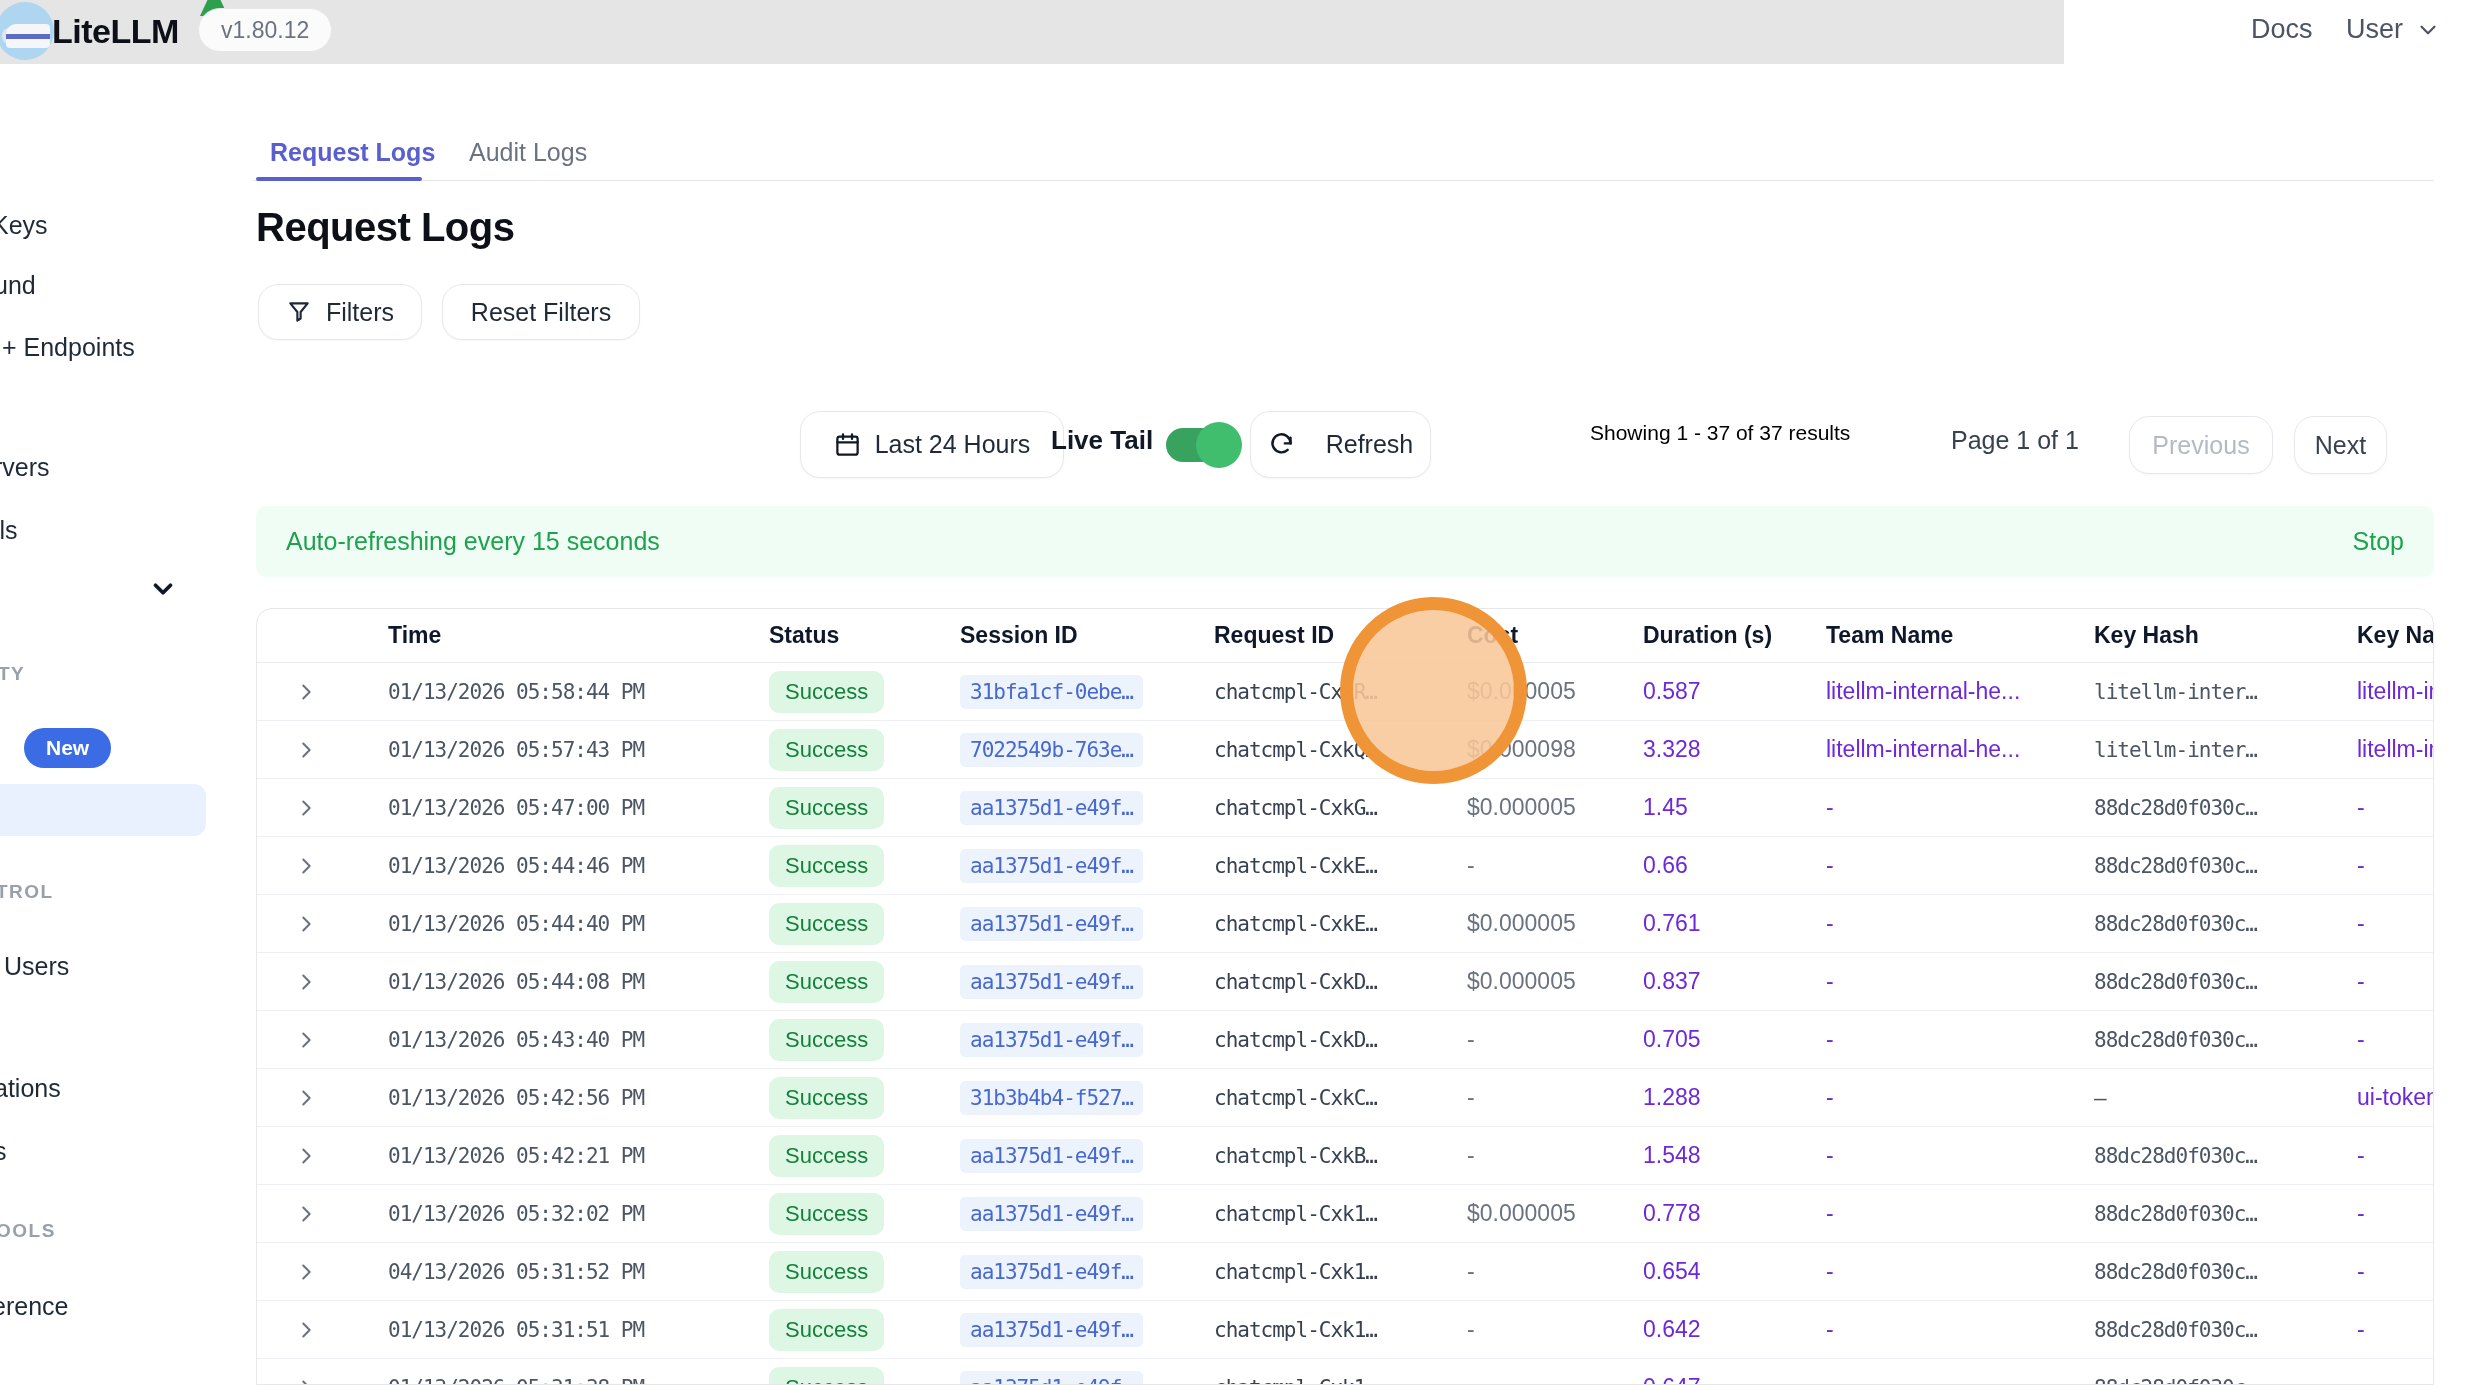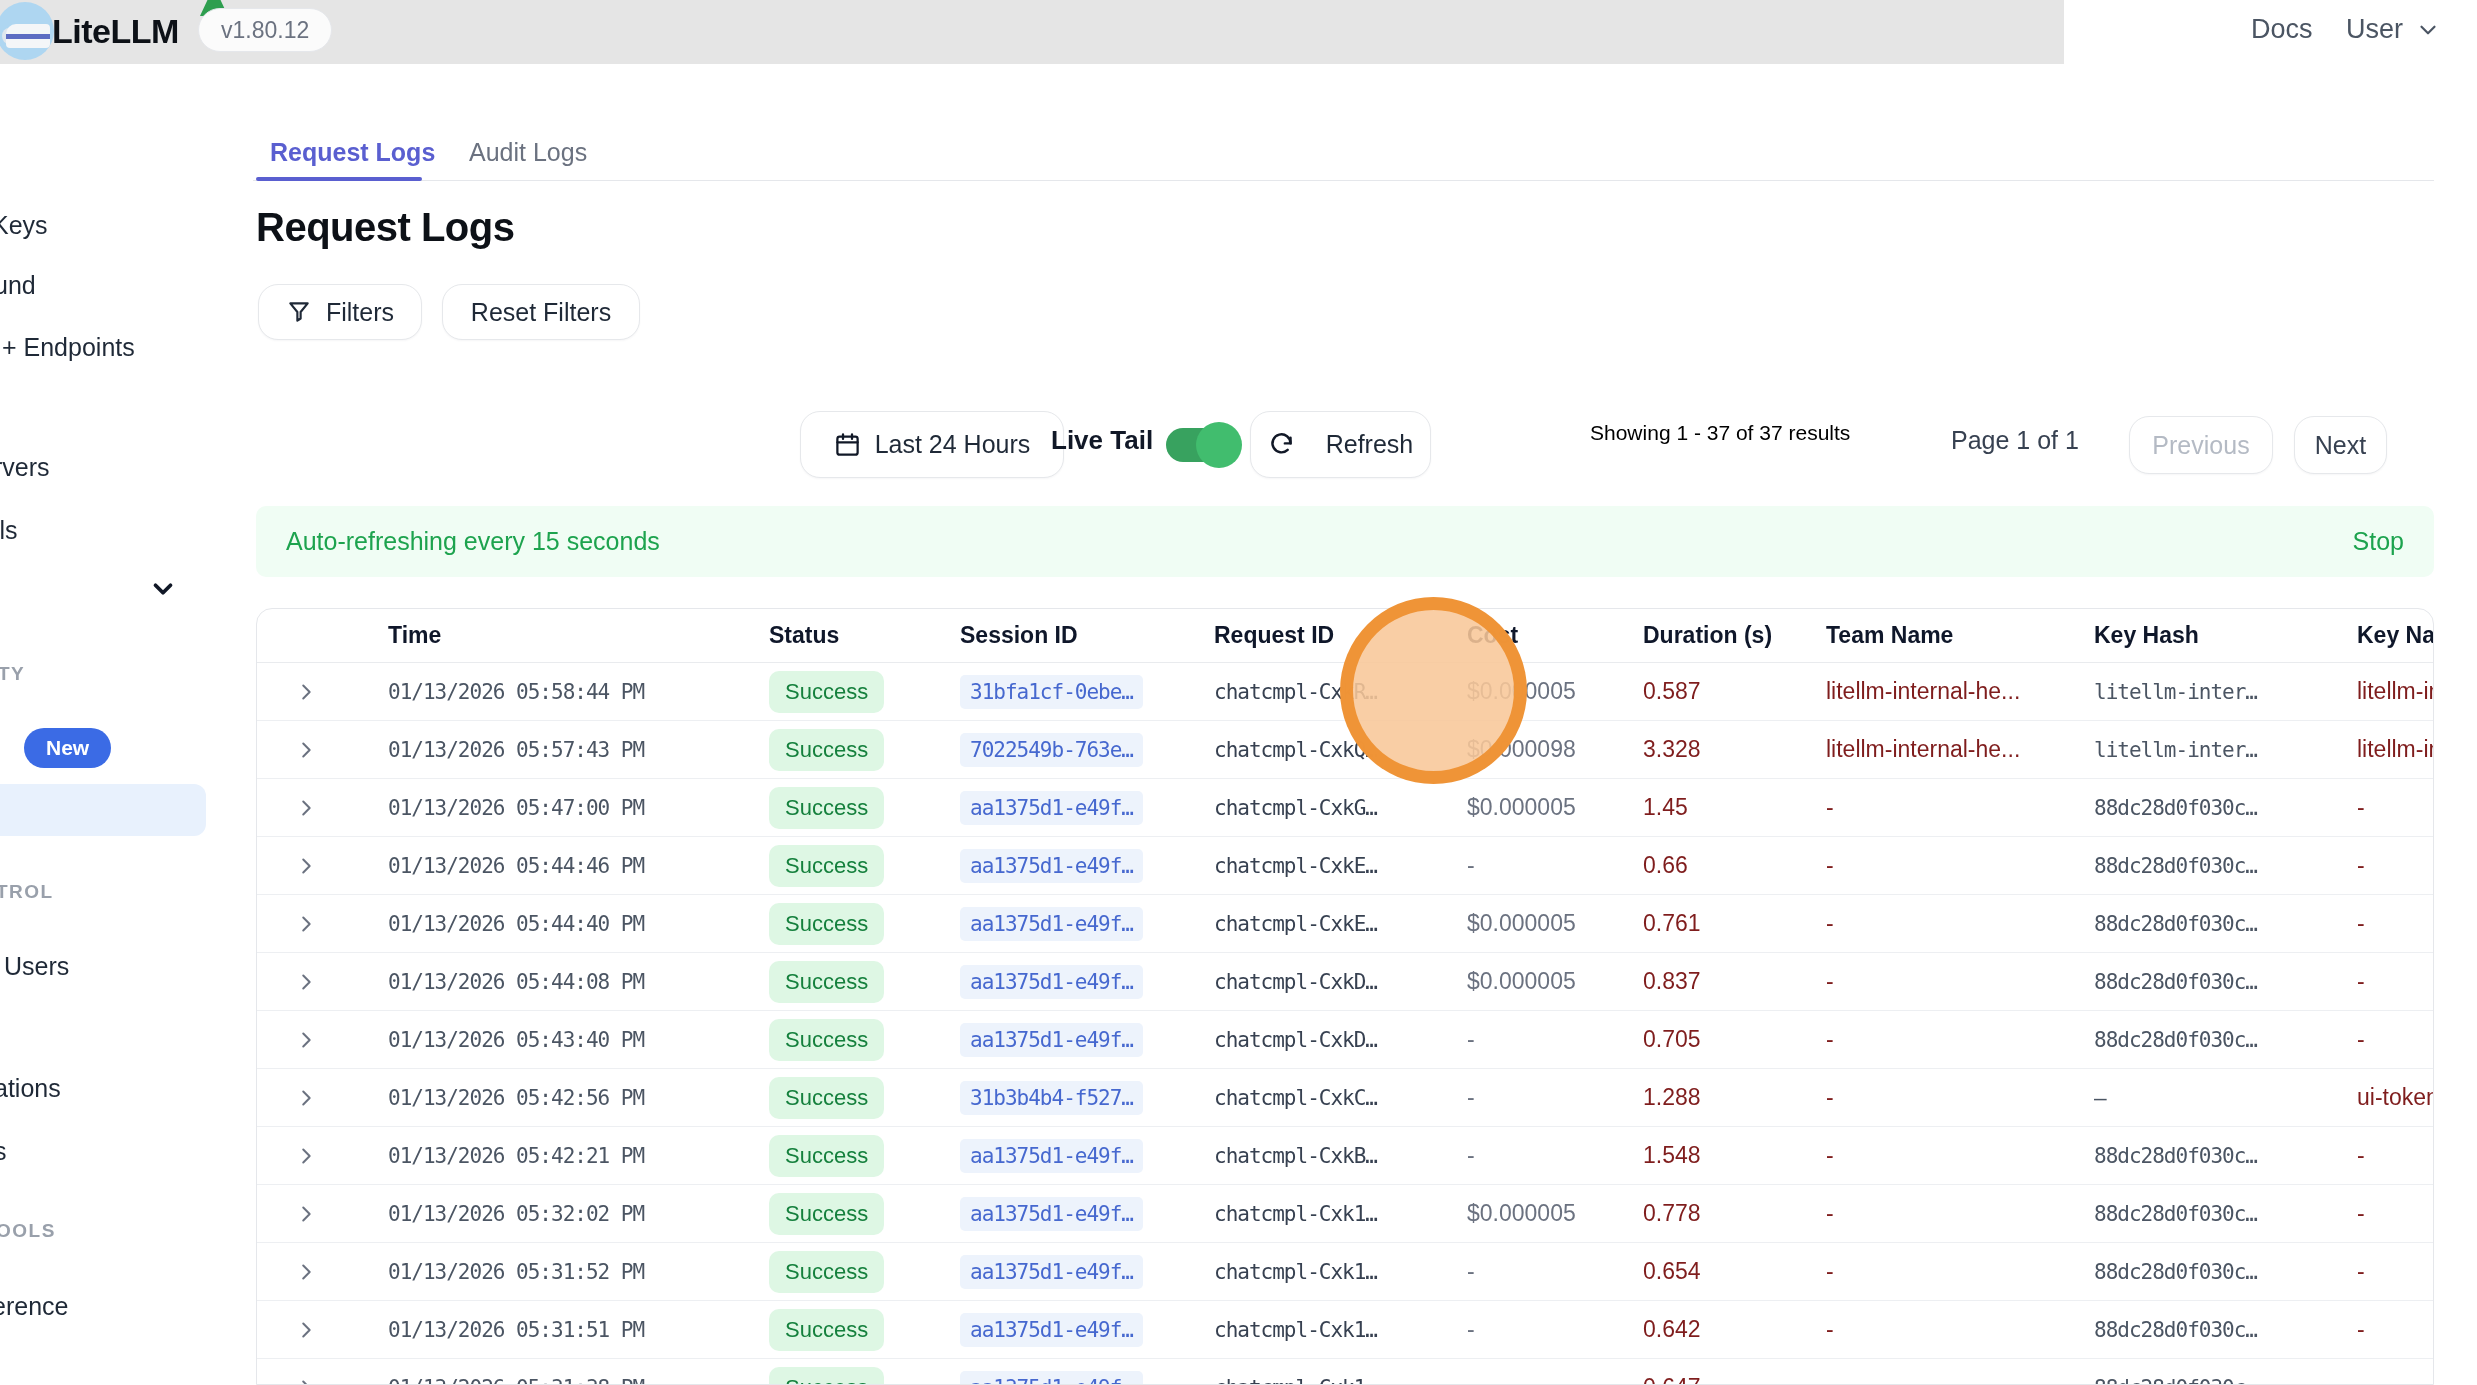--- a/index.html
+++ b/index.html
@@ -76,21 +76,21 @@
   .card { position:absolute; left:256px; top:608px; width:2178px; height:777px; background:#fff;
     border:1.5px solid #e5e7eb; border-radius:16px 16px 0 0; overflow:hidden; }
   .trow { display:flex; align-items:center; height:58px; min-width:2420px; border-bottom:1px solid #edeff2; }
   .thead { height:54px; font-weight:bold; font-size:23px; color:#0f172a; border-bottom:1px solid #e9ebee; }
   .c-exp{width:131px; display:flex; justify-content:flex-start; padding-left:38px;}
   .c-time{width:381px;} .c-status{width:172px;} .c-session{width:254px;margin-left:19px;} .c-request{width:253px;}
   .c-cost{width:176px;} .c-duration{width:183px;} .c-team{width:268px;} .c-keyhash{width:263px;} .c-keyname{width:319px;}
   .mono { font-family:"DejaVu Sans Mono", monospace; }
   .cell-time { font-size:21px; color:#4b5563; letter-spacing:-1px; }
   .cell-request { font-size:21px; color:#374151; letter-spacing:-1px; }
-  .cell-plain { font-size:23px; color:#7f1d1d; }
+  .cell-plain { font-size:23px; color:#6d28d9; }
   .cell-gray { font-size:23px; color:#6b7280; }
   .cell-hash { font-size:21px; color:#4b5563; letter-spacing:-1px; }
   .badge-success { display:inline-block; background:#def7e4; color:#15803d; font-size:22px;
     padding:8px 16px; border-radius:10px; }
   .session-chip { display:inline-block; background:#edf3fc; color:#4668cf; font-size:21px;
     padding:5px 10px; border-radius:5px; letter-spacing:-1px; }
   .chev { width:22px; height:22px; }
 
   
   .orange-circle { position:absolute; left:1340px; top:597px; width:187px; height:187px; border-radius:50%;
@@ -414,21 +414,21 @@
         </div>
 
         <div class="trow">
           <div class="c-exp">
             <span class="chev">
               <svg width="22" height="22" viewBox="0 0 24 24" fill="none" stroke="#6b7280" stroke-width="2.2" stroke-linecap="round" stroke-linejoin="round">
                 <polyline points="9 5 16 12 9 19"></polyline>
               </svg>
             </span>
           </div>
-          <div class="c-time mono cell-time">01/13/2026 05:31:52 PM</div>
+          <div class="c-time mono cell-time">04/13/2026 05:31:52 PM</div>
           <div class="c-status"><span class="badge-success">Success</span></div>
           <div class="c-session"><span class="session-chip mono">aa1375d1-e49f…</span></div>
           <div class="c-request mono cell-request">chatcmpl-Cxk1…</div>
           <div class="c-cost cell-gray">-</div>
           <div class="c-duration cell-plain">0.654</div>
           <div class="c-team cell-plain">-</div>
           <div class="c-keyhash mono cell-hash">88dc28d0f030c…</div>
           <div class="c-keyname cell-plain">-</div>
         </div>
 

